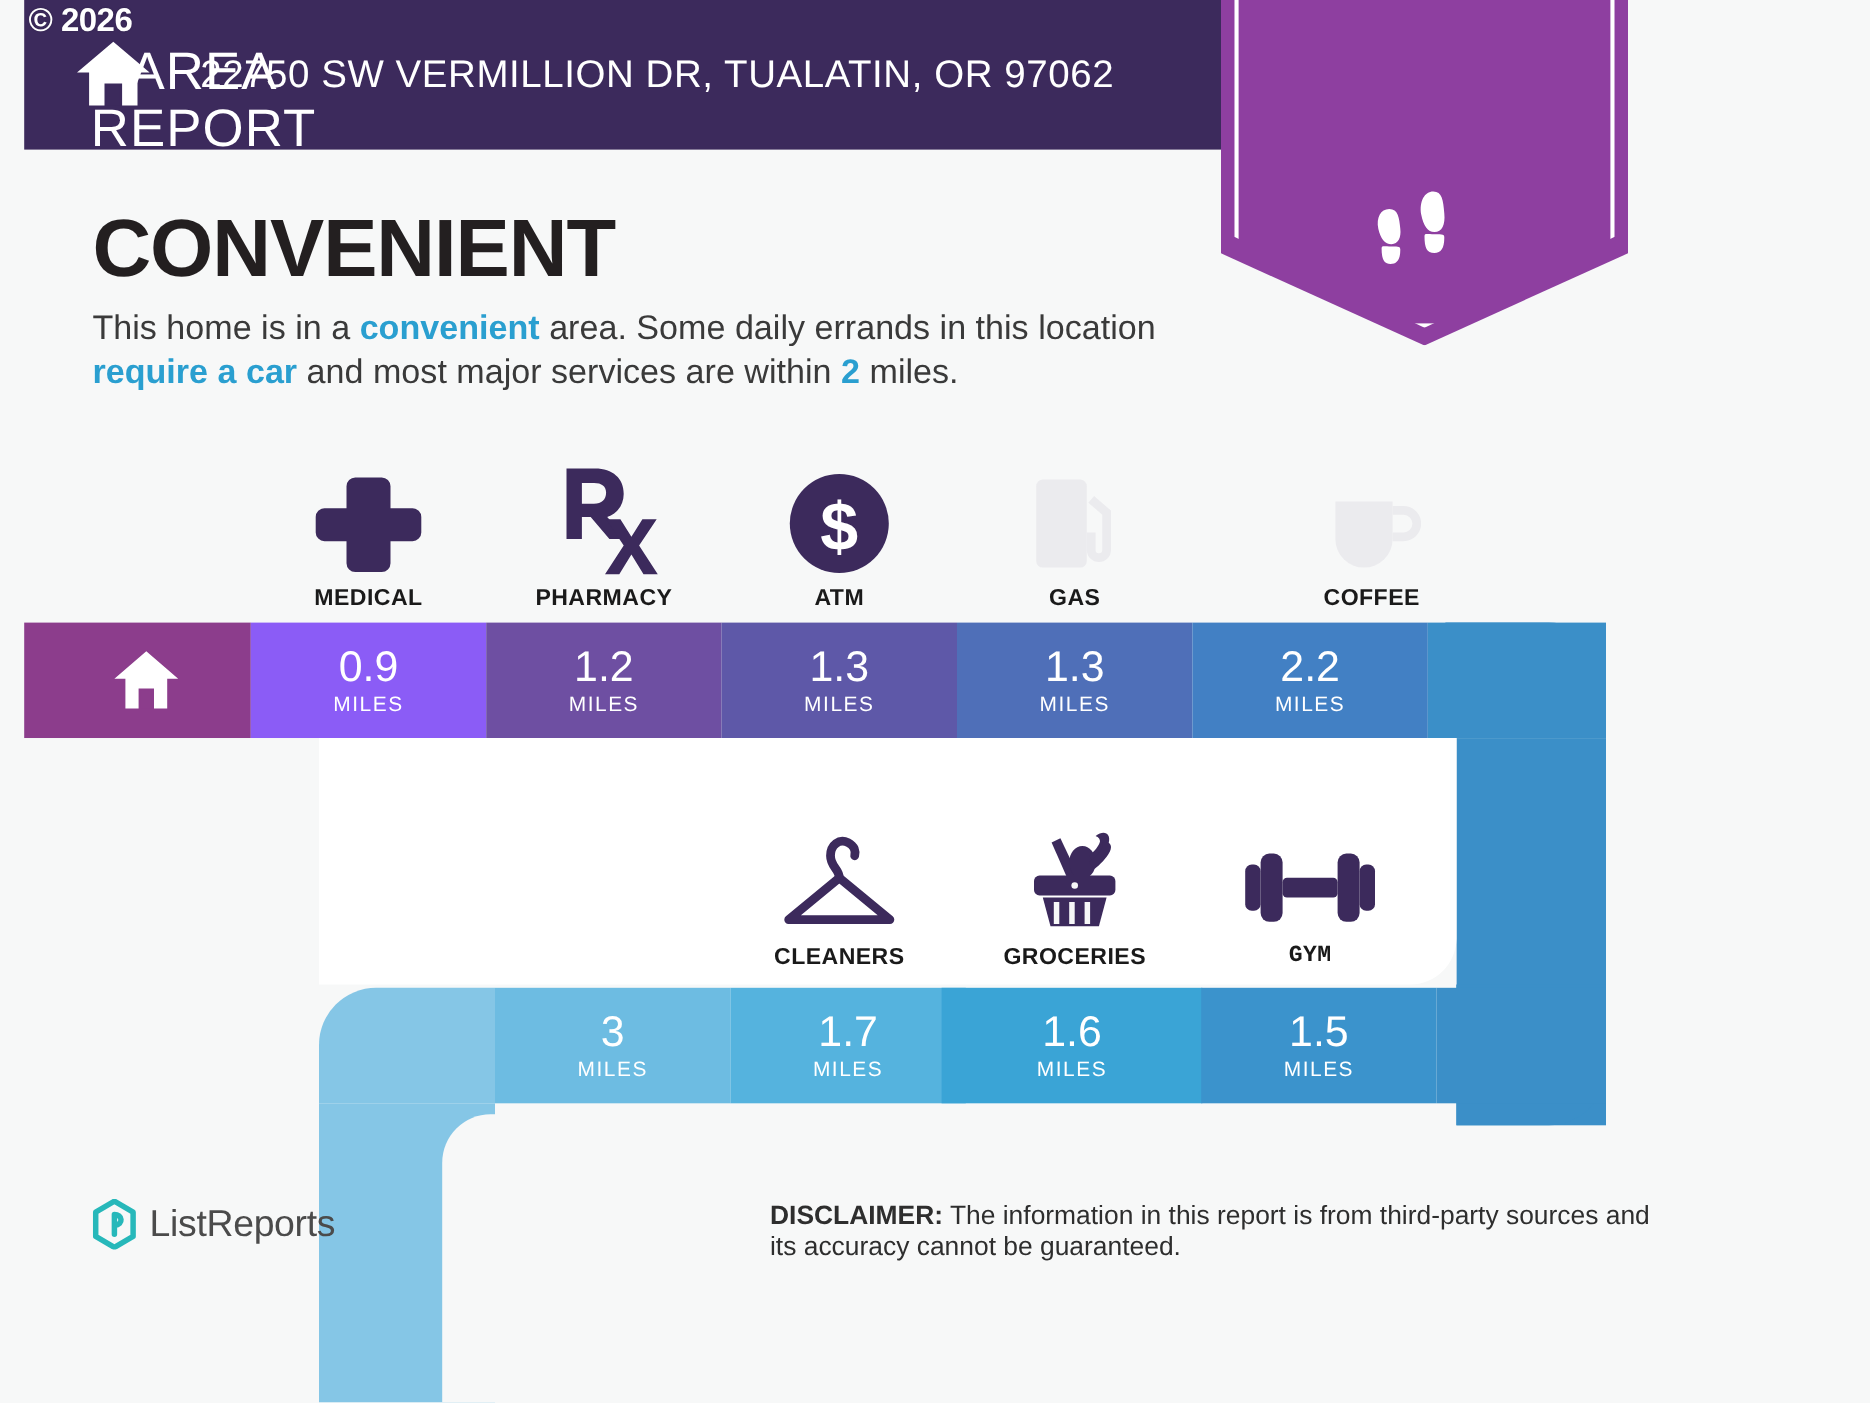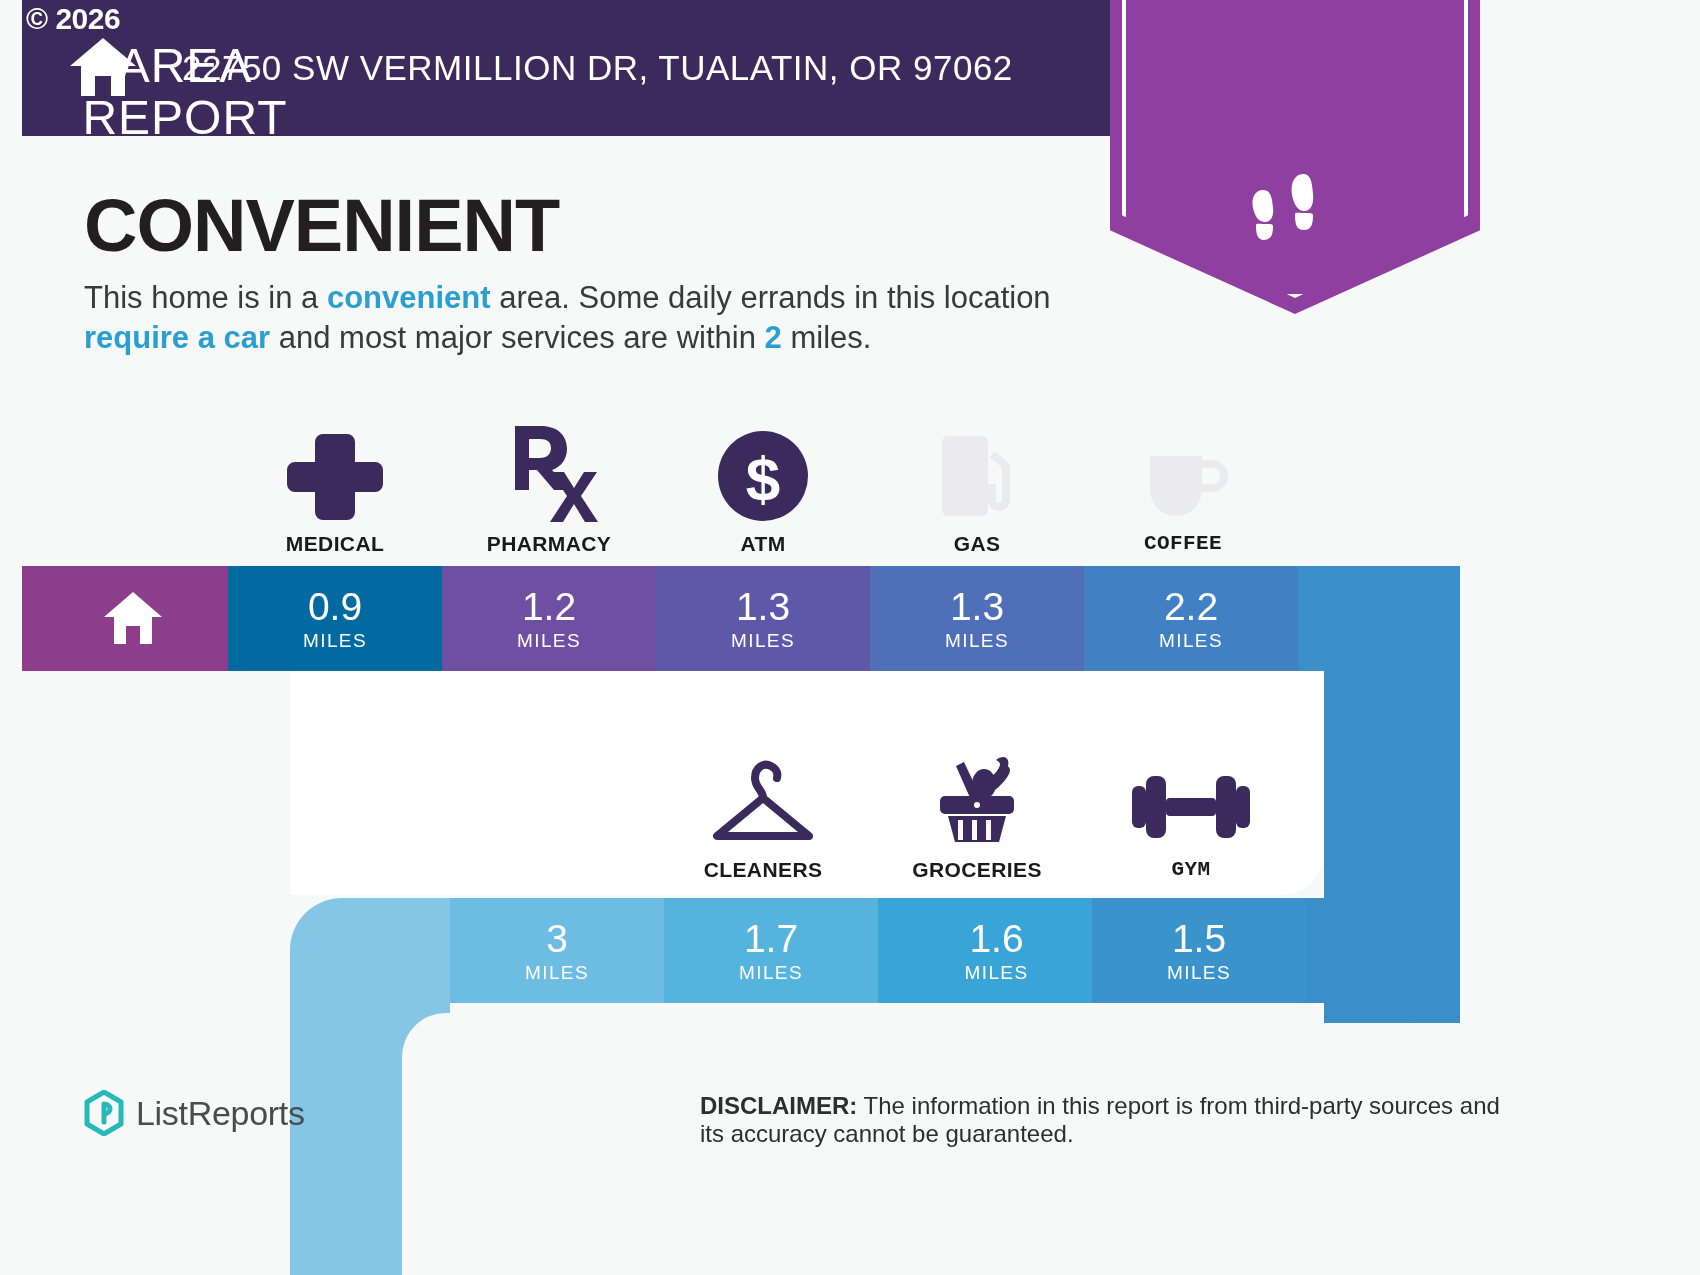--- a/index.html
+++ b/index.html
@@ -168,42 +168,42 @@
     </div>
     <div class="icon-cell" style="left:870px;">
       <div class="icon-box">
         <svg width="86" height="96" viewBox="0 0 86 96" style="opacity:.06">
           <rect x="8" y="8" width="46" height="80" rx="6" fill="#3c2a5c"></rect>
           <path d="M58 26 l14 12 v34 a7 7 0 0 1 -14 0 v-16" stroke="#3c2a5c" stroke-width="8" fill="none"></path>
         </svg>
       </div>
       <div class="icon-label">GAS</div>
     </div>
-    <div class="icon-cell" style="left:1076px;font-family:Liberation Mono, monospace;">
+    <div class="icon-cell" style="left:1140px;">
       <div class="icon-box">
         <svg width="90" height="96" viewBox="0 0 90 96" style="opacity:.06">
           <path d="M12 28 h52 v34 a26 26 0 0 1 -52 0 z" fill="#3c2a5c"></path>
           <path d="M64 36 h10 a12 12 0 0 1 0 24 h-10" stroke="#3c2a5c" stroke-width="8" fill="none"></path>
         </svg>
       </div>
       <div class="icon-label">COFFEE</div>
     </div>
   </div>
 
   <div class="bar" style="left:22px;top:566px;width:1438px;">
 
     <div style="position:absolute;left:1292px;top:0;width:146px;height:105px;background:#3b8fc8;border-top-right-radius:52px;"></div>
 
     <div class="seg" style="left:0;width:206px;background:#8c3d8c;">
       <svg class="home-seg-glyph" viewBox="0 0 62 56">
         <path d="M31 2 L60 27 L50 27 L50 54 L38 54 L38 36 L24 36 L24 54 L12 54 L12 27 L2 27 Z" fill="#ffffff"></path>
         <rect x="26" y="38" width="10" height="16" fill="#8c3d8c"></rect>
       </svg>
     </div>
-    <div class="seg" style="left:206px;width:214px;background:#0369a1;">
+    <div class="seg" style="left:206px;width:214px;background:#8b5cf6;">
       <div class="seg-val">0.9</div>
       <div class="seg-unit">MILES</div>
     </div>
     <div class="seg" style="left:420px;width:214px;background:#6e4fa2;">
       <div class="seg-val">1.2</div>
       <div class="seg-unit">MILES</div>
     </div>
     <div class="seg" style="left:634px;width:214px;background:#5e58a8;">
       <div class="seg-val">1.3</div>
       <div class="seg-unit">MILES</div>
@@ -277,21 +277,21 @@
   <div class="bar" style="left:290px;top:898px;width:1170px;">
     <div class="seg" style="left:0;width:160px;background:#85c6e6;border-top-left-radius:52px;"></div>
     <div class="seg" style="left:160px;width:214px;background:#6dbce2;">
       <div class="seg-val">3</div>
       <div class="seg-unit">MILES</div>
     </div>
     <div class="seg" style="left:374px;width:214px;background:#55b3de;">
       <div class="seg-val">1.7</div>
       <div class="seg-unit">MILES</div>
     </div>
-    <div class="seg" style="left:588px;width:237px;background:#3aa4d6;">
+    <div class="seg" style="left:566px;width:237px;background:#3aa4d6;">
       <div class="seg-val">1.6</div>
       <div class="seg-unit">MILES</div>
     </div>
     <div class="seg" style="left:802px;width:214px;background:#3b93cc;">
       <div class="seg-val">1.5</div>
       <div class="seg-unit">MILES</div>
     </div>
     <div class="seg" style="left:1016px;width:154px;background:#3b8fc8;"></div>
   </div>
 

